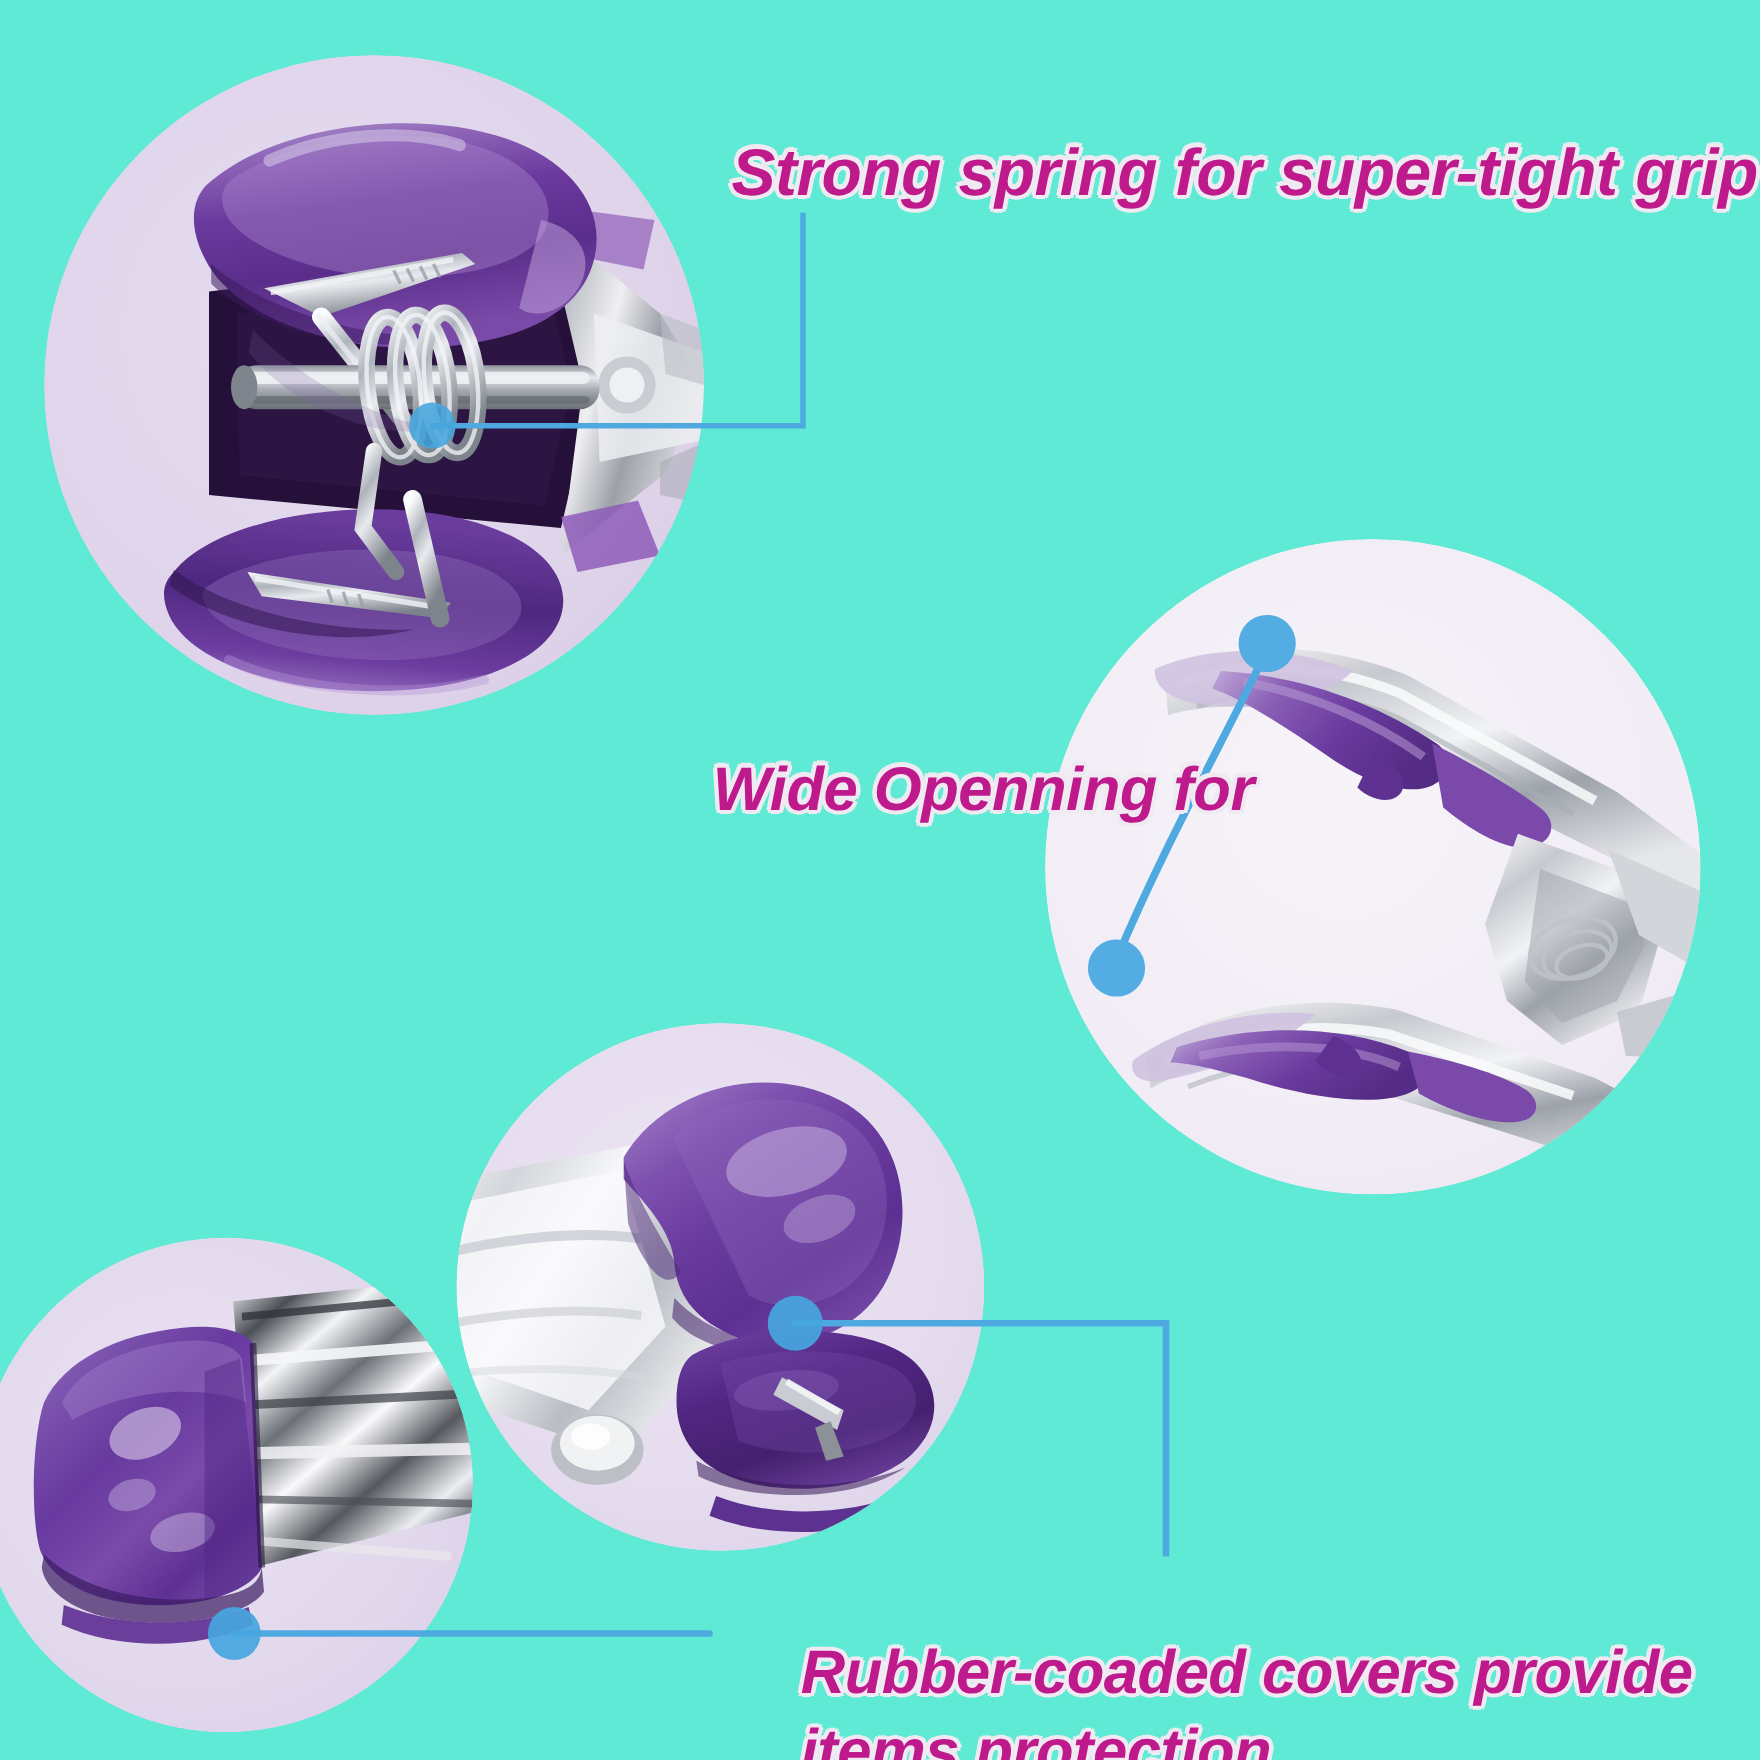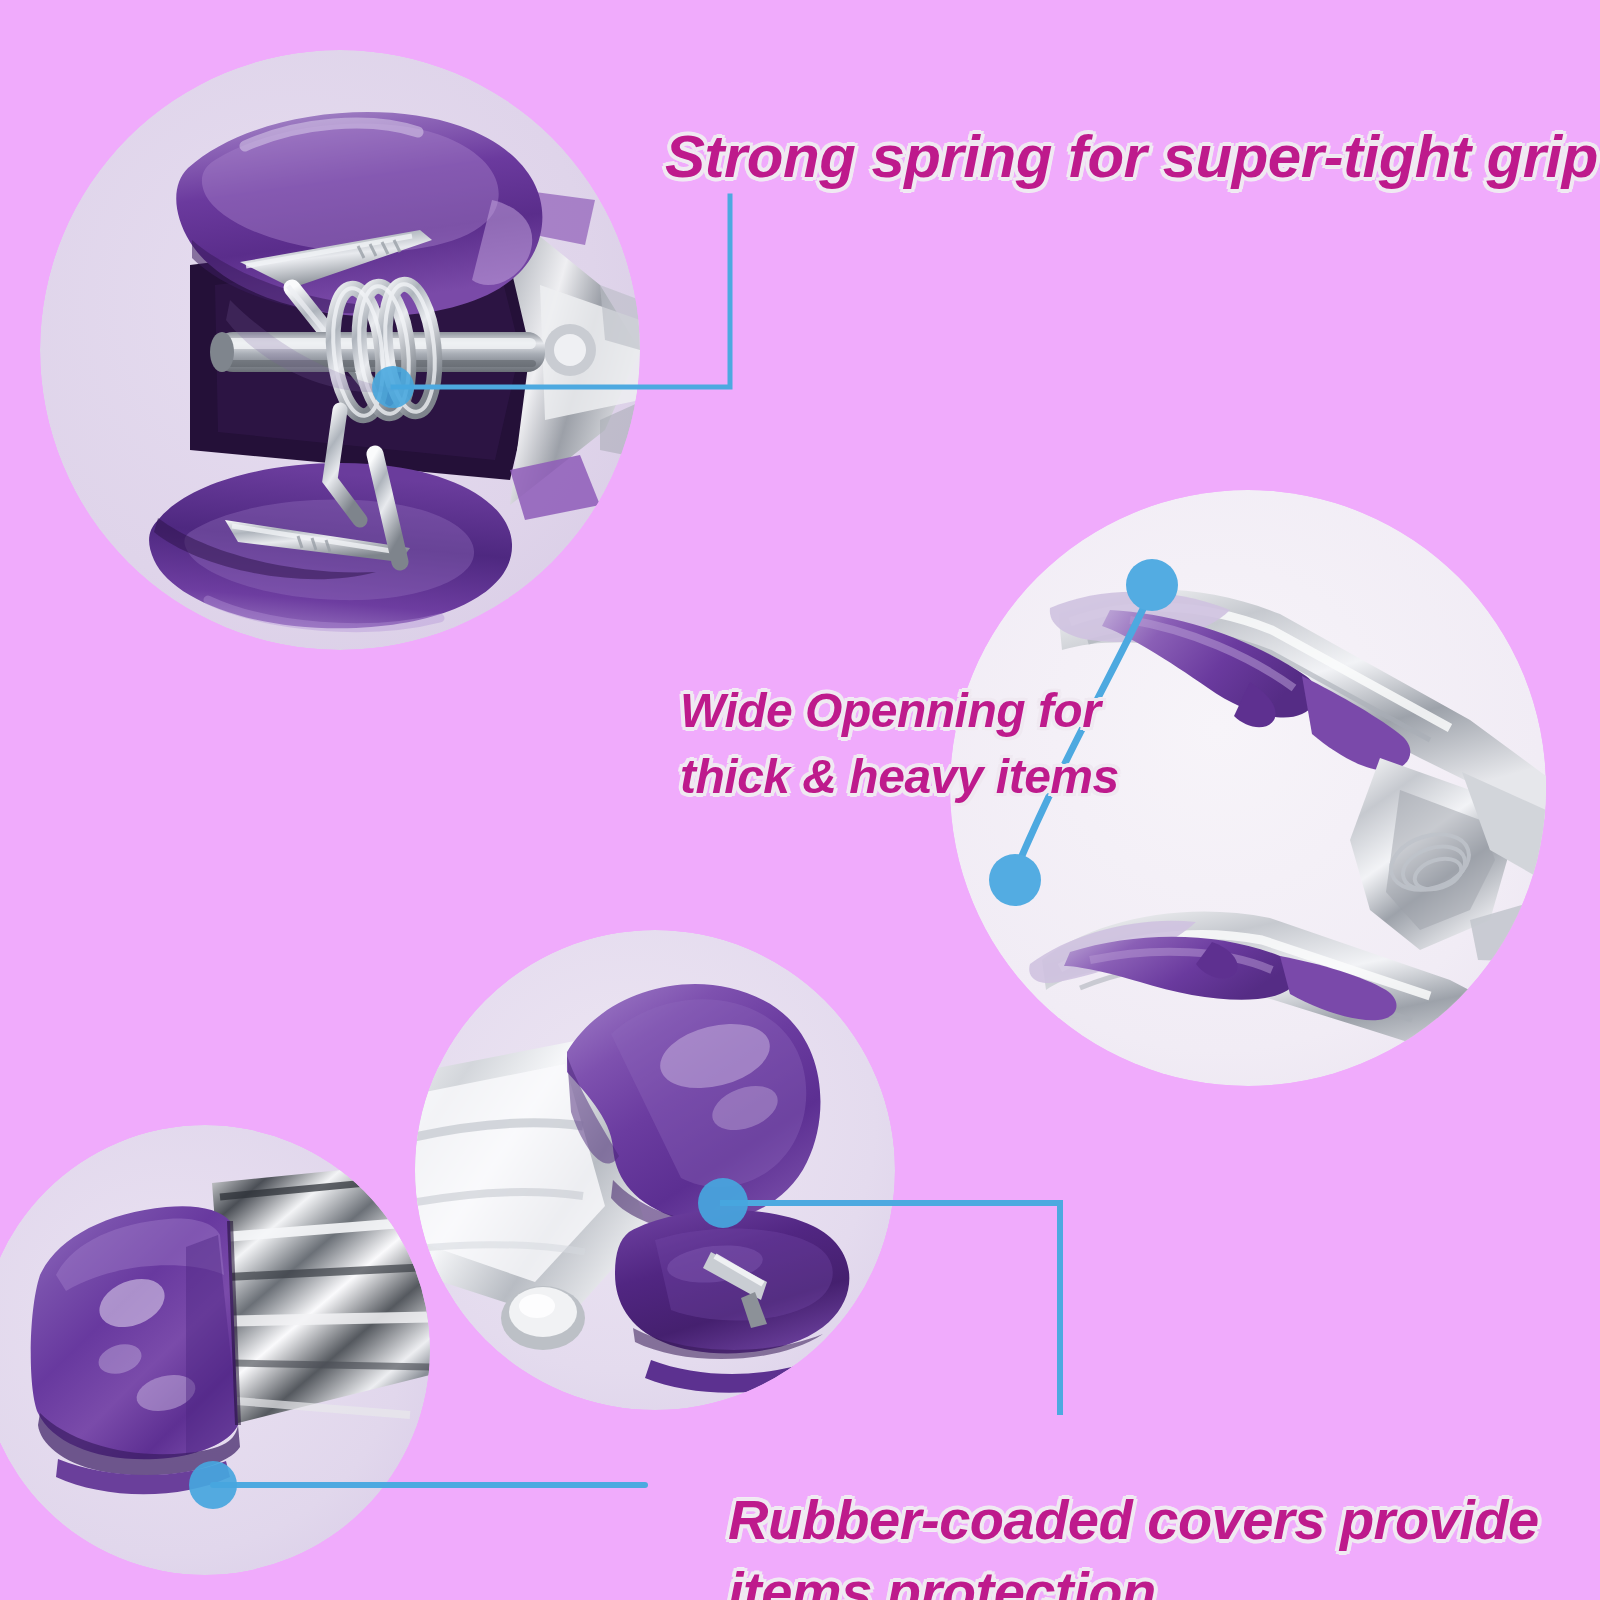--- a/index.html
+++ b/index.html
@@ -2,21 +2,21 @@
 <html><head>
 <meta charset="utf-8">
 <style>
   html,body{margin:0;padding:0;}
   body{
     width:1600px;height:1600px;
     background:#ffffff;
     font-family:"Liberation Sans",sans-serif;
     overflow:hidden;
   }
-  #stage{position:relative;width:1600px;height:1600px;overflow:hidden;background:#f0abfc;}
+  #stage{position:relative;width:1600px;height:1600px;overflow:hidden;background:#5eead4;}
 
   
   .photo-circle{
     position:absolute;border-radius:50%;overflow:hidden;
   }
   .photo-inner{position:absolute;inset:0;}
 
   
   .callout{
     position:absolute;
@@ -26,21 +26,21 @@
     letter-spacing:-0.5px;
     line-height:1.12;
     white-space:pre-line;
     text-shadow:
        2px 0 0 #f0eaf2, -2px 0 0 #f0eaf2, 0 2px 0 #f0eaf2, 0 -2px 0 #f0eaf2,
        3px 3px 0 #efe9f1, -3px 3px 0 #efe9f1, 3px -3px 0 #efe9f1, -3px -3px 0 #efe9f1,
        4px 0 0 #f2edf4, -4px 0 0 #f2edf4, 0 4px 0 #f2edf4, 0 -4px 0 #f2edf4;
     -webkit-font-smoothing:antialiased;
   }
   #txt-spring{left:665px;top:123px;font-size:60px;}
-  #txt-wide{left:680px;top:678px;font-size:48px;line-height:1.38;}
+  #txt-wide{left:648px;top:678px;font-size:56px;line-height:1.38;}
   #txt-rubber{left:684px;top:1484px;font-size:56px;line-height:1.28;margin-left:44px;}
 
   
   #leaders{position:absolute;left:0;top:0;width:1600px;height:1600px;pointer-events:none;}
 </style>
 </head>
 <body>
 
 <div id="stage">
 
@@ -407,17 +407,17 @@
     </g>
 
     <g>
       <path d="M213 1485 L645 1485" fill="none" stroke="#4DA9E0" stroke-width="6" stroke-linecap="round"></path>
       <circle cx="213" cy="1485" r="24" fill="#46A6DE" opacity="0.92"></circle>
     </g>
   </svg>
 
   <div class="callout" id="txt-spring">Strong spring for super-tight grip</div>
 
-  <div class="callout" id="txt-wide"><span>Wide Openning for</span><br><span>thick &amp; heavy items</span></div>
+  <div class="callout" id="txt-wide"><span>Wide Openning for</span><br></div>
 
   <div class="callout" id="txt-rubber"><span>Rubber-coaded covers provide</span><br><span>items protection</span></div>
 
 </div>
 
 </body></html>

